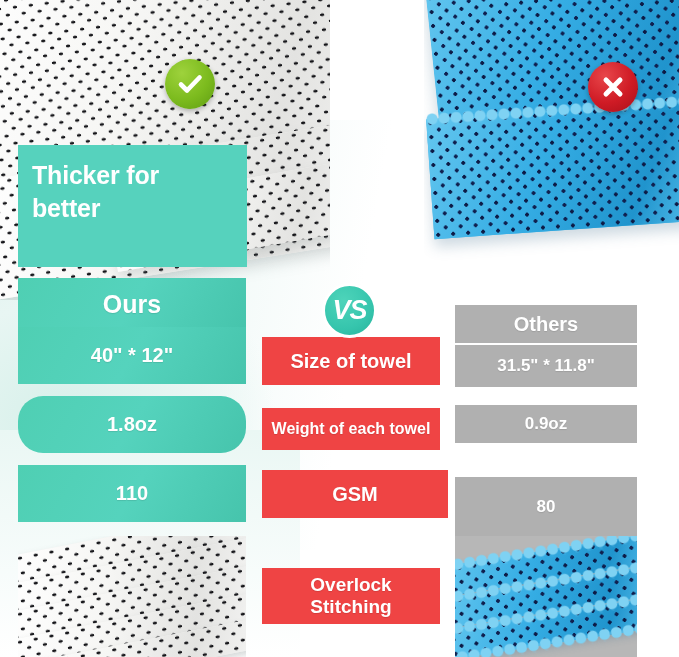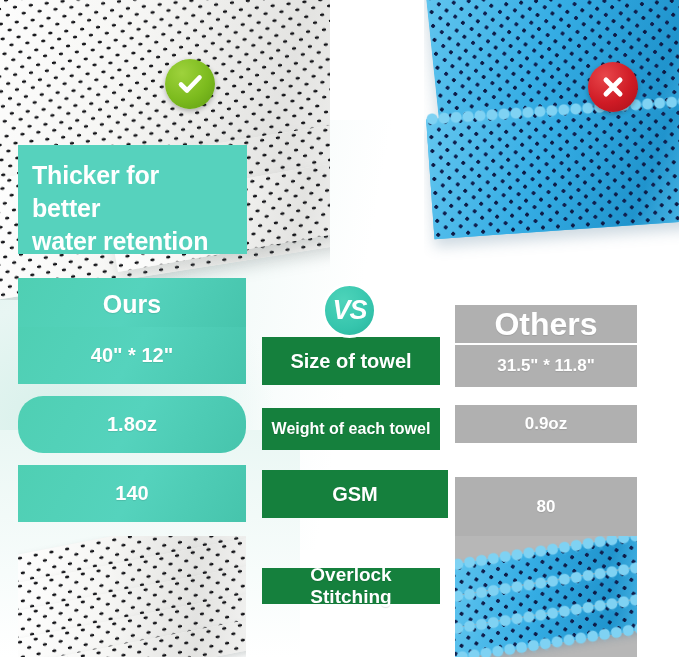--- a/index.html
+++ b/index.html
@@ -114,21 +114,21 @@
   }
   #badge-x{
     left:588px;top:62px;width:50px;height:50px;
     background:radial-gradient(circle at 34% 28%, #e8464a 0%, #cf1b25 55%, #a70f1a 100%);
     box-shadow:0 2px 5px rgba(0,0,0,.30);
   }
   .badge svg{display:block;}
 
   
   #headline{
-    position:absolute;left:18px;top:145px;width:229px;height:109px;
+    position:absolute;left:18px;top:145px;width:229px;height:122px;
     background:#56d2bd;
     padding:14px 24px 0 14px;
     box-sizing:border-box;
     color:#ffffff;
     font-weight:700;
     font-size:25px;
     line-height:1.32;
     letter-spacing:-.2px;
   }
 
@@ -145,44 +145,44 @@
     left:18px;width:228px;
     background:linear-gradient(120deg,#4fcfb3 0%,#55d3bd 50%,#46c4ac 100%);
     text-shadow:0 1px 1px rgba(0,0,0,.10);
   }
   .others{
     left:455px;width:182px;
     background:#b0b0b0;
     text-shadow:0 1px 1px rgba(0,0,0,.10);
   }
   .mid{
-    background:#15803d;
+    background:#ef4444;
     text-shadow:0 1px 1px rgba(0,0,0,.12);
   }
 
   #ours-header{top:278px;height:52px;font-size:25px;}
   #ours-size{top:327px;height:57px;font-size:20px;}
   #ours-weight{top:396px;height:57px;font-size:20px;border-radius:25px;}
   #ours-gsm{top:465px;height:57px;font-size:20px;}
 
-  #others-header{top:305px;height:38px;font-size:32px;}
+  #others-header{top:305px;height:38px;font-size:20px;}
   #others-size{top:345px;height:42px;font-size:17px;}
   #others-weight{top:405px;height:38px;font-size:17px;}
   #others-gsm{top:477px;height:59px;font-size:17px;}
 
   #mid-size{left:262px;top:337px;width:178px;height:48px;font-size:20px;}
   #mid-weight{left:262px;top:408px;width:178px;height:42px;font-size:16px;}
   #mid-gsm{
     left:262px;top:470px;width:186px;height:48px;
     flex-direction:column;line-height:1.1;
   }
   #mid-gsm .g1{font-size:20px;}
   #mid-gsm .g2{font-size:13px;}
   #mid-overlock{
-    left:262px;top:568px;width:178px;height:36px;
+    left:262px;top:568px;width:178px;height:56px;
     flex-direction:column;font-size:19px;line-height:1.18;
   }
 
   
   #vs-badge{
     position:absolute;left:322px;top:283px;width:55px;height:55px;
     border-radius:50%;
     background:radial-gradient(circle at 38% 30%, #4ed4ba 0%, #36c5ad 60%, #27b39b 100%);
     border:3px solid #ffffff;
     box-sizing:border-box;
@@ -221,27 +221,26 @@
     </svg>
   </div>
   <div class="badge" id="badge-x">
     <svg width="28" height="28" viewBox="0 0 28 28" aria-hidden="true">
       <path d="M7 7 L21 21 M21 7 L7 21" fill="none" stroke="#ffffff" stroke-width="5" stroke-linecap="round"></path>
     </svg>
   </div>
 
   <div id="headline">
     <div>Thicker for better</div>
-    <div>water retention</div>
   </div>
 
   <div class="cell ours" id="ours-header">Ours</div>
   <div class="cell ours" id="ours-size">40" * 12"</div>
   <div class="cell ours" id="ours-weight">1.8oz</div>
-  <div class="cell ours" id="ours-gsm">140</div>
+  <div class="cell ours" id="ours-gsm">110</div>
 
   <div class="cell others" id="others-header">Others</div>
   <div class="cell others" id="others-size">31.5" * 11.8"</div>
   <div class="cell others" id="others-weight">0.9oz</div>
   <div class="cell others" id="others-gsm">80</div>
 
   <div id="vs-badge">VS</div>
 
   <div class="cell mid" id="mid-size">Size of towel</div>
   <div class="cell mid" id="mid-weight">Weight of each towel</div>

